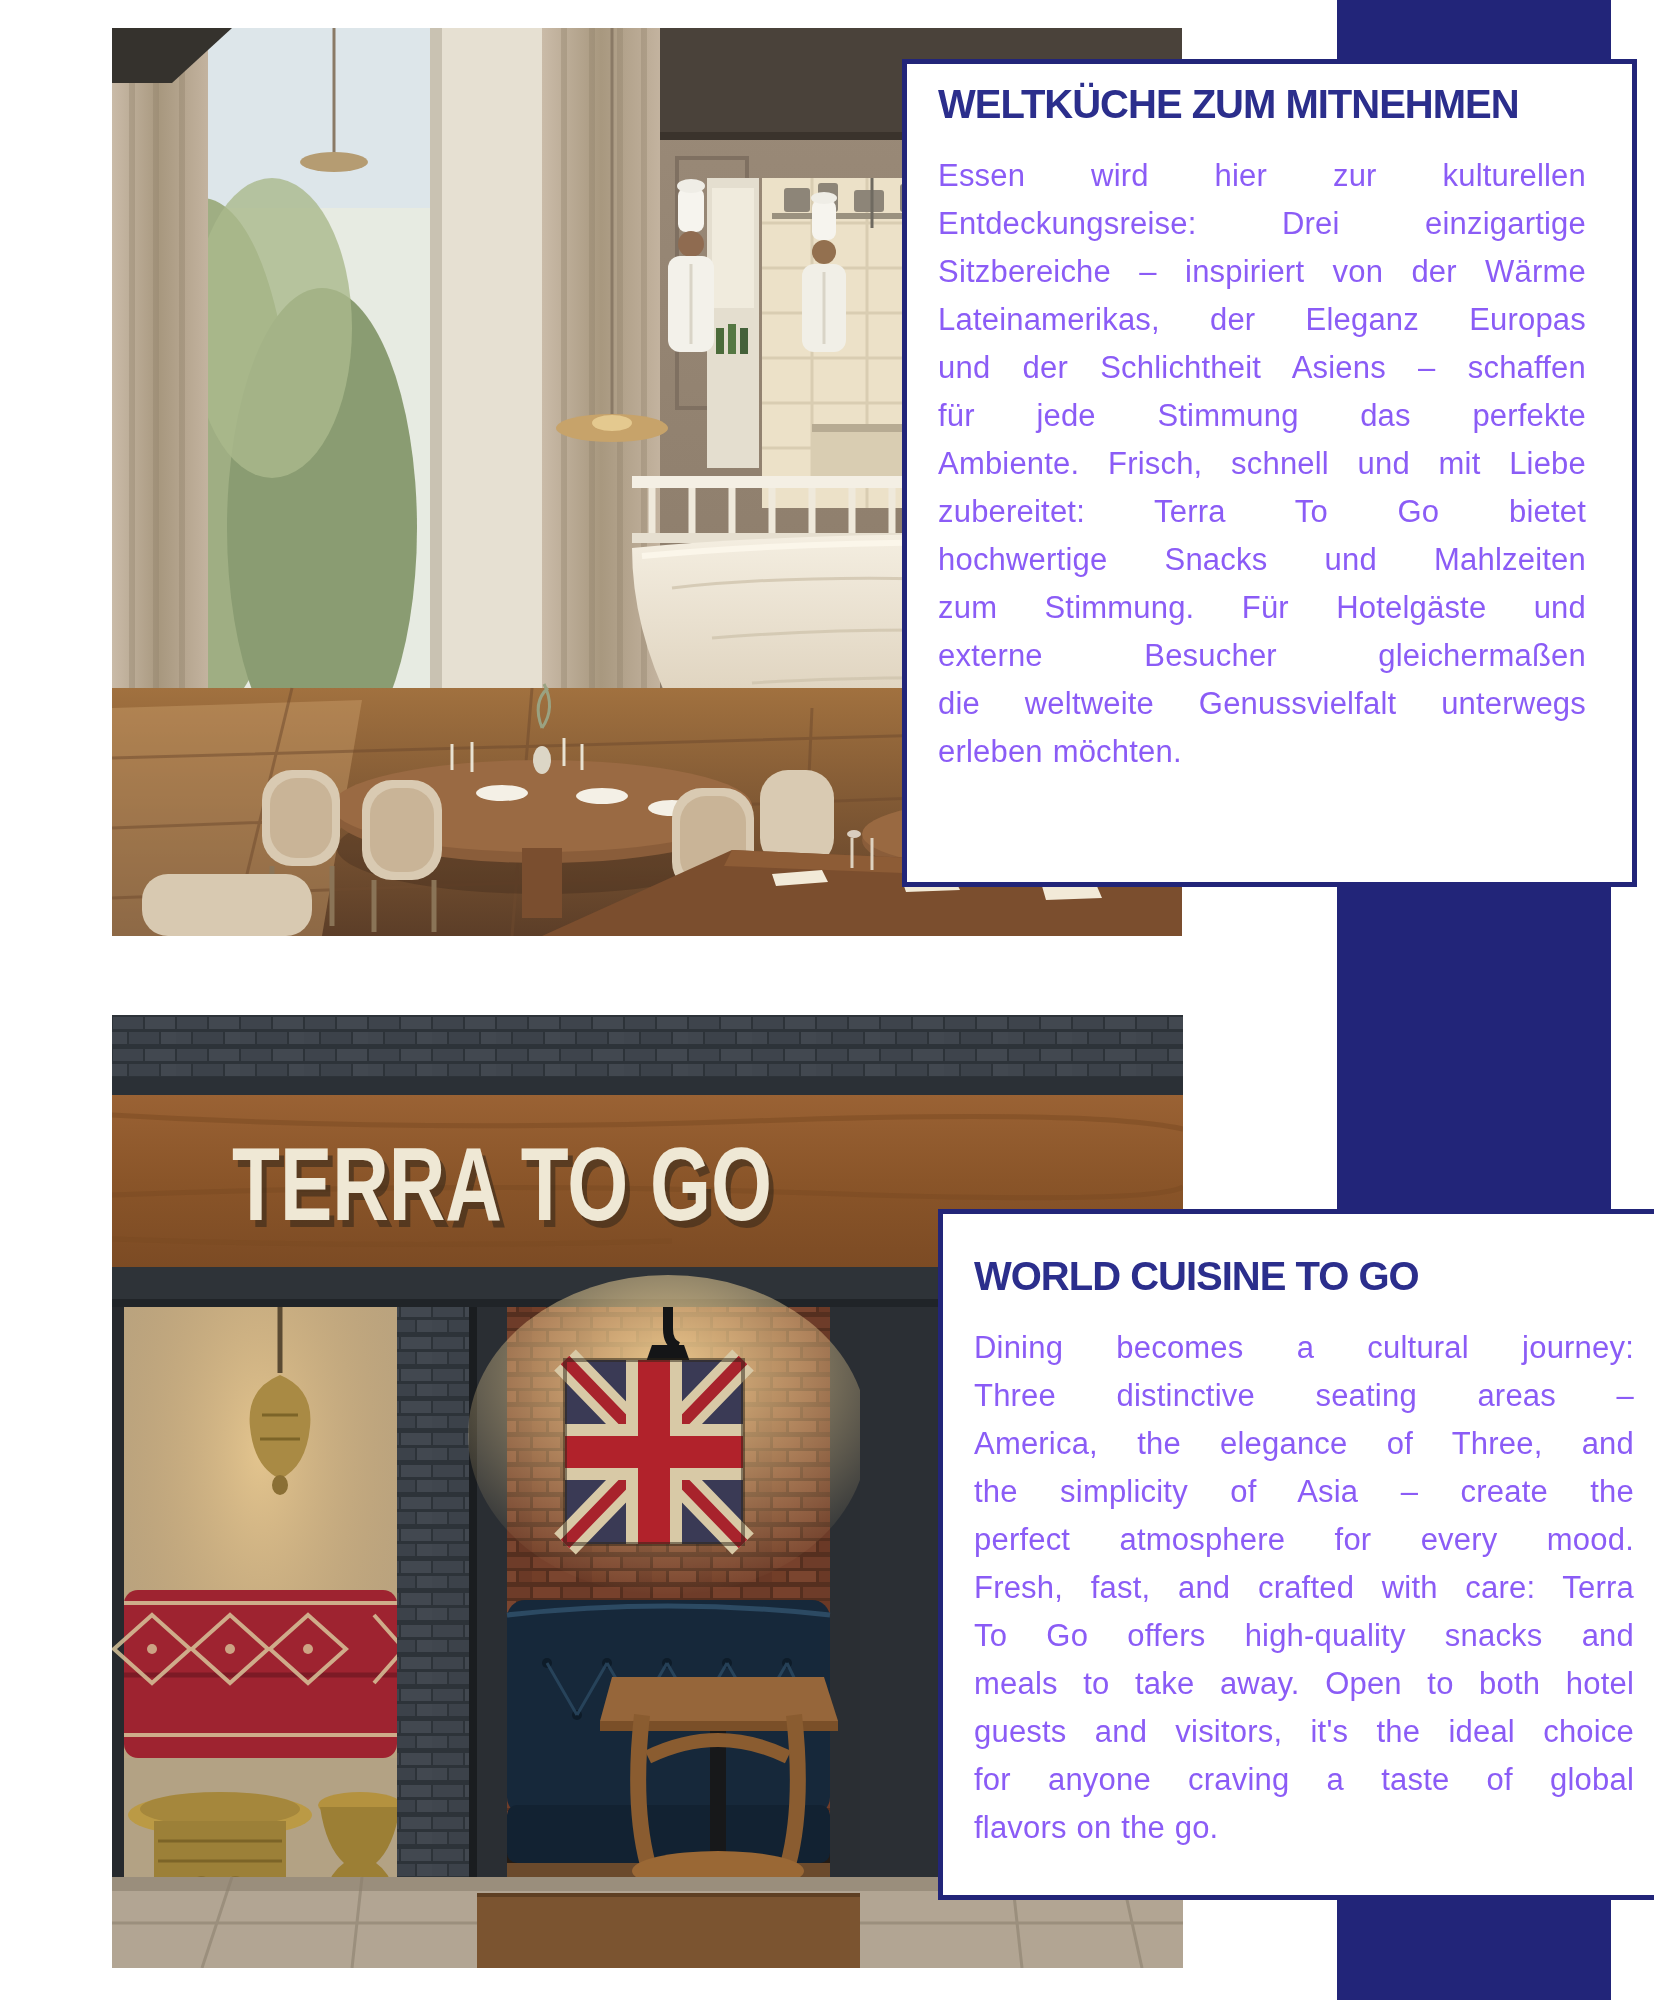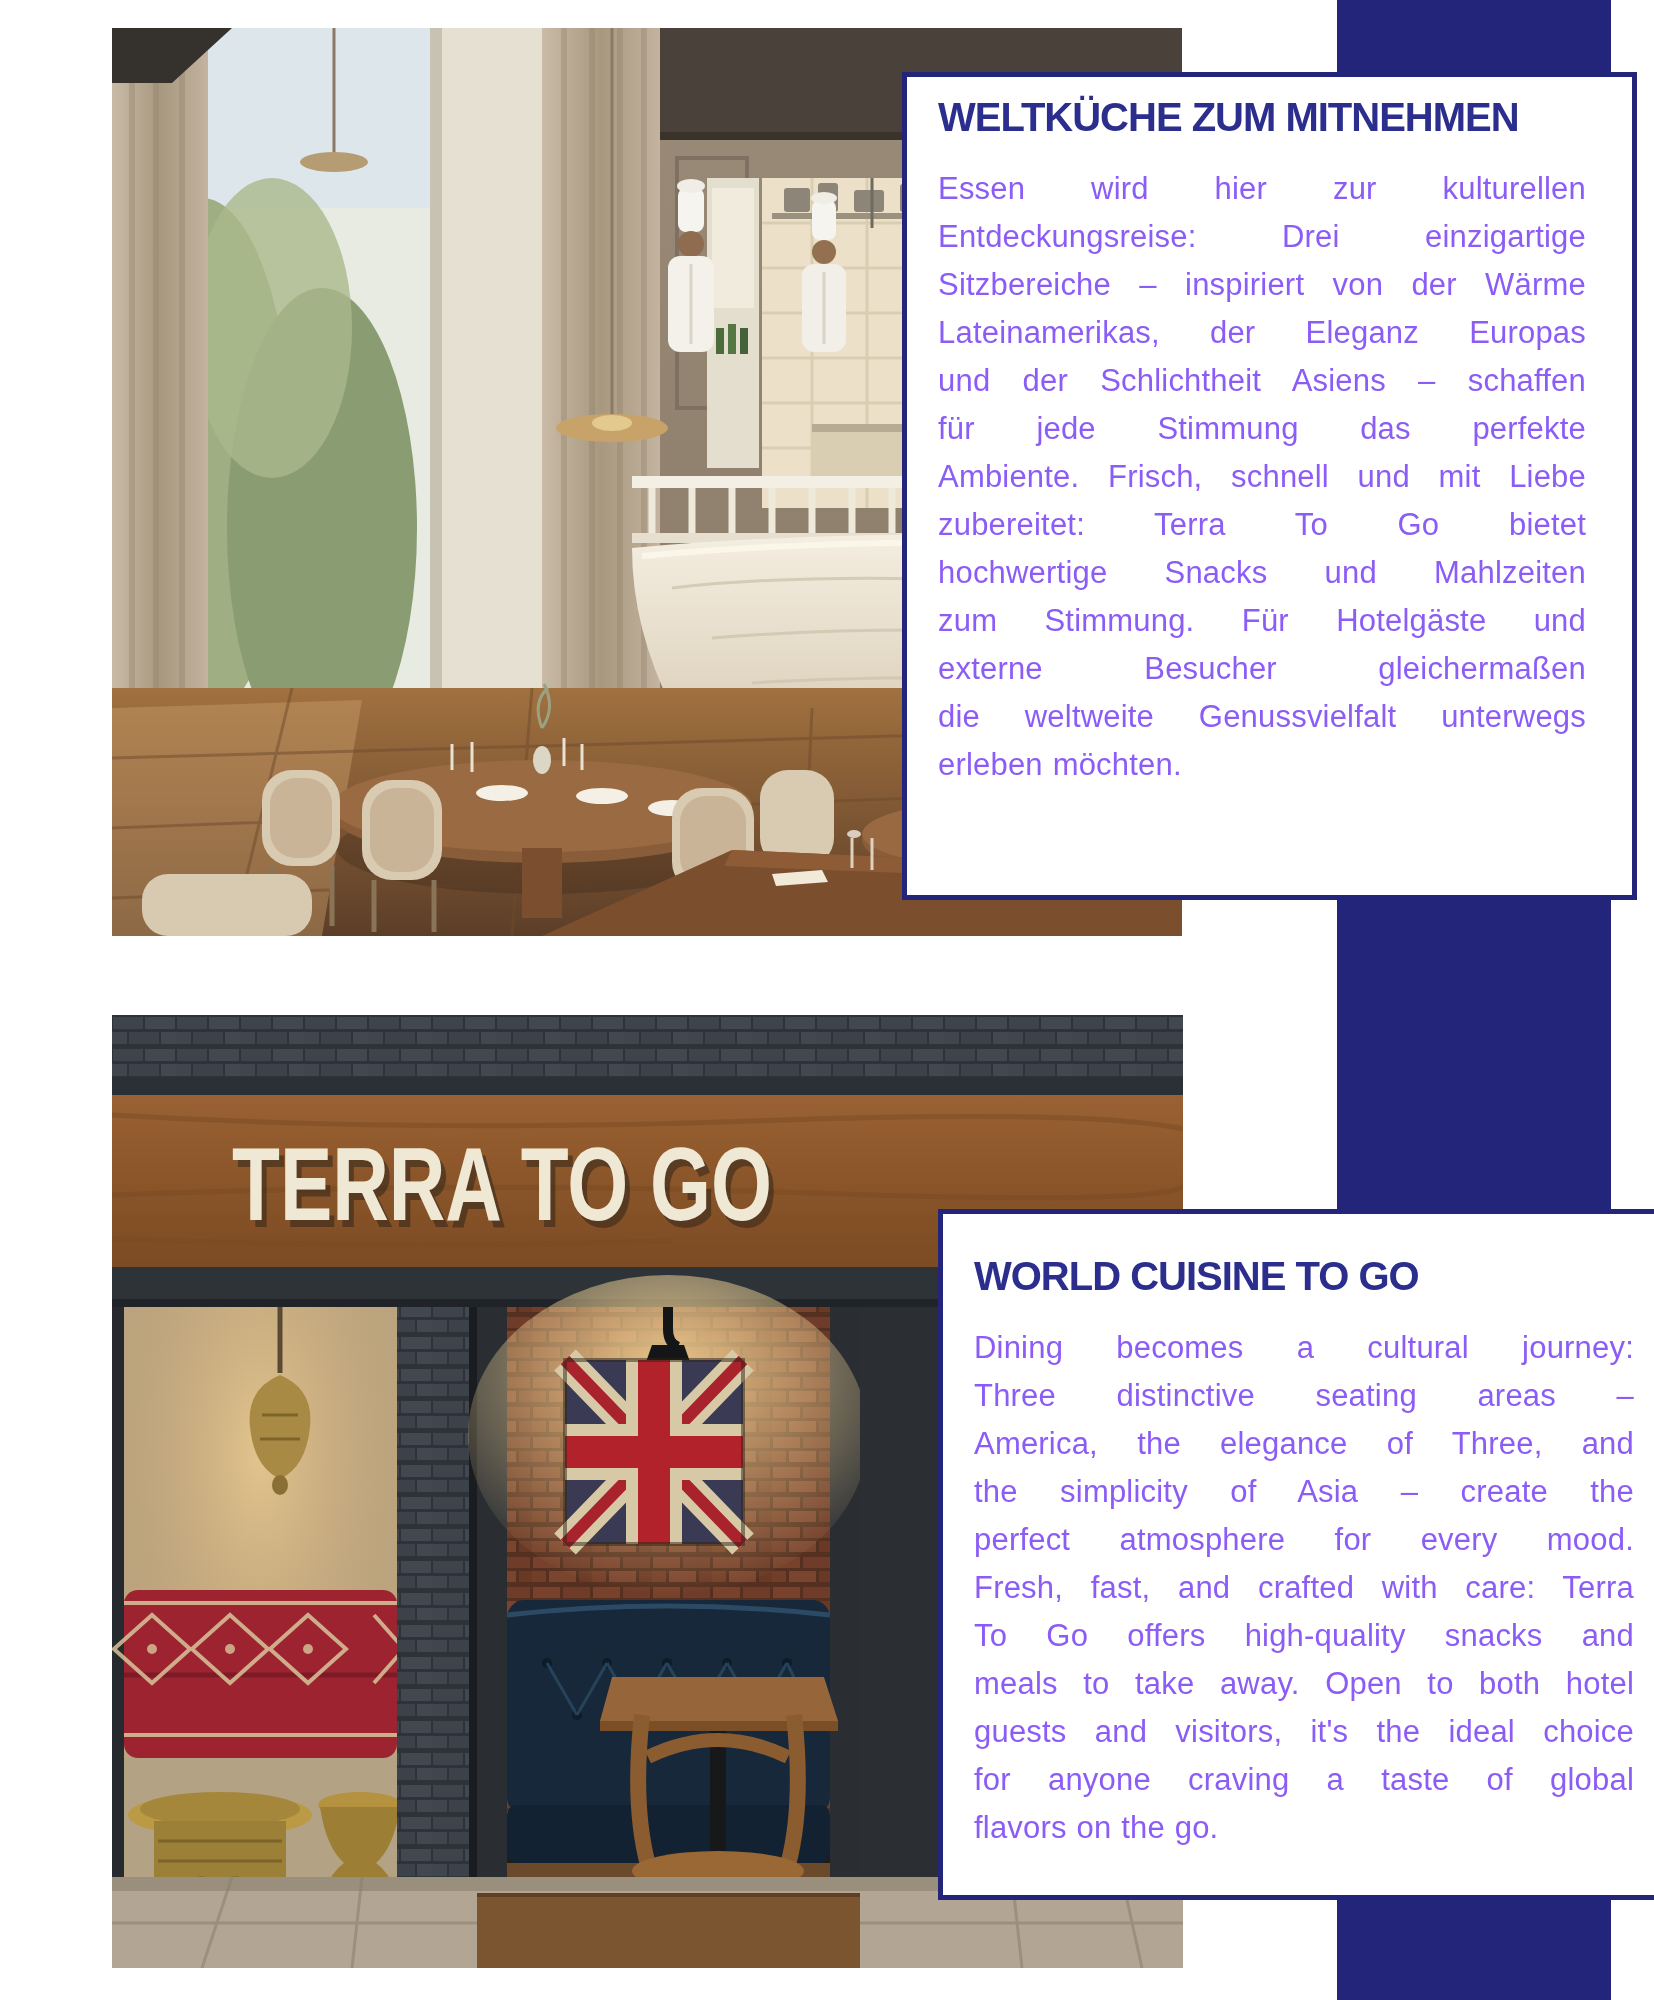--- a/index.html
+++ b/index.html
@@ -4,21 +4,21 @@
 <style>
   html,body{margin:0;padding:0;background:#ffffff;}
   .page{position:relative;width:1654px;height:2000px;background:#ffffff;overflow:hidden;
         font-family:"Liberation Sans",sans-serif;}
   .stripe{position:absolute;left:1337px;top:0;width:274px;height:2000px;background:#222579;}
   .photo{position:absolute;overflow:hidden;background:#888;text-align:right;}
   #photo1{left:112px;top:28px;width:1070px;height:908px;}
   #photo2{left:112px;top:1015px;width:1071px;height:953px;}
   .photo svg{display:block;}
   .infobox{position:absolute;background:#ffffff;border:5px solid #222579;box-sizing:border-box;}
-  #box-de{left:902px;top:72px;width:735px;height:828px;padding:16px 46px 0 31px;}
+  #box-de{left:902px;top:59px;width:735px;height:828px;padding:16px 46px 0 31px;}
   #box-en{left:938px;top:1209px;width:735px;height:691px;padding:38px 34px 0 31px;}
   .infobox h2{margin:0;font-weight:700;font-size:40px;line-height:48px;letter-spacing:-1px;
               color:#2b2e8c;font-family:"Liberation Sans",sans-serif;white-space:nowrap;}
   .infobox .body{margin-top:24px;font-size:31px;line-height:48px;color:#8b5cf6;
                  letter-spacing:0.2px;word-spacing:1px;}
   .jline{text-align:justify;text-align-last:justify;}
   .jline-last{text-align-last:left;}
 </style>
 </head>
 <body>

